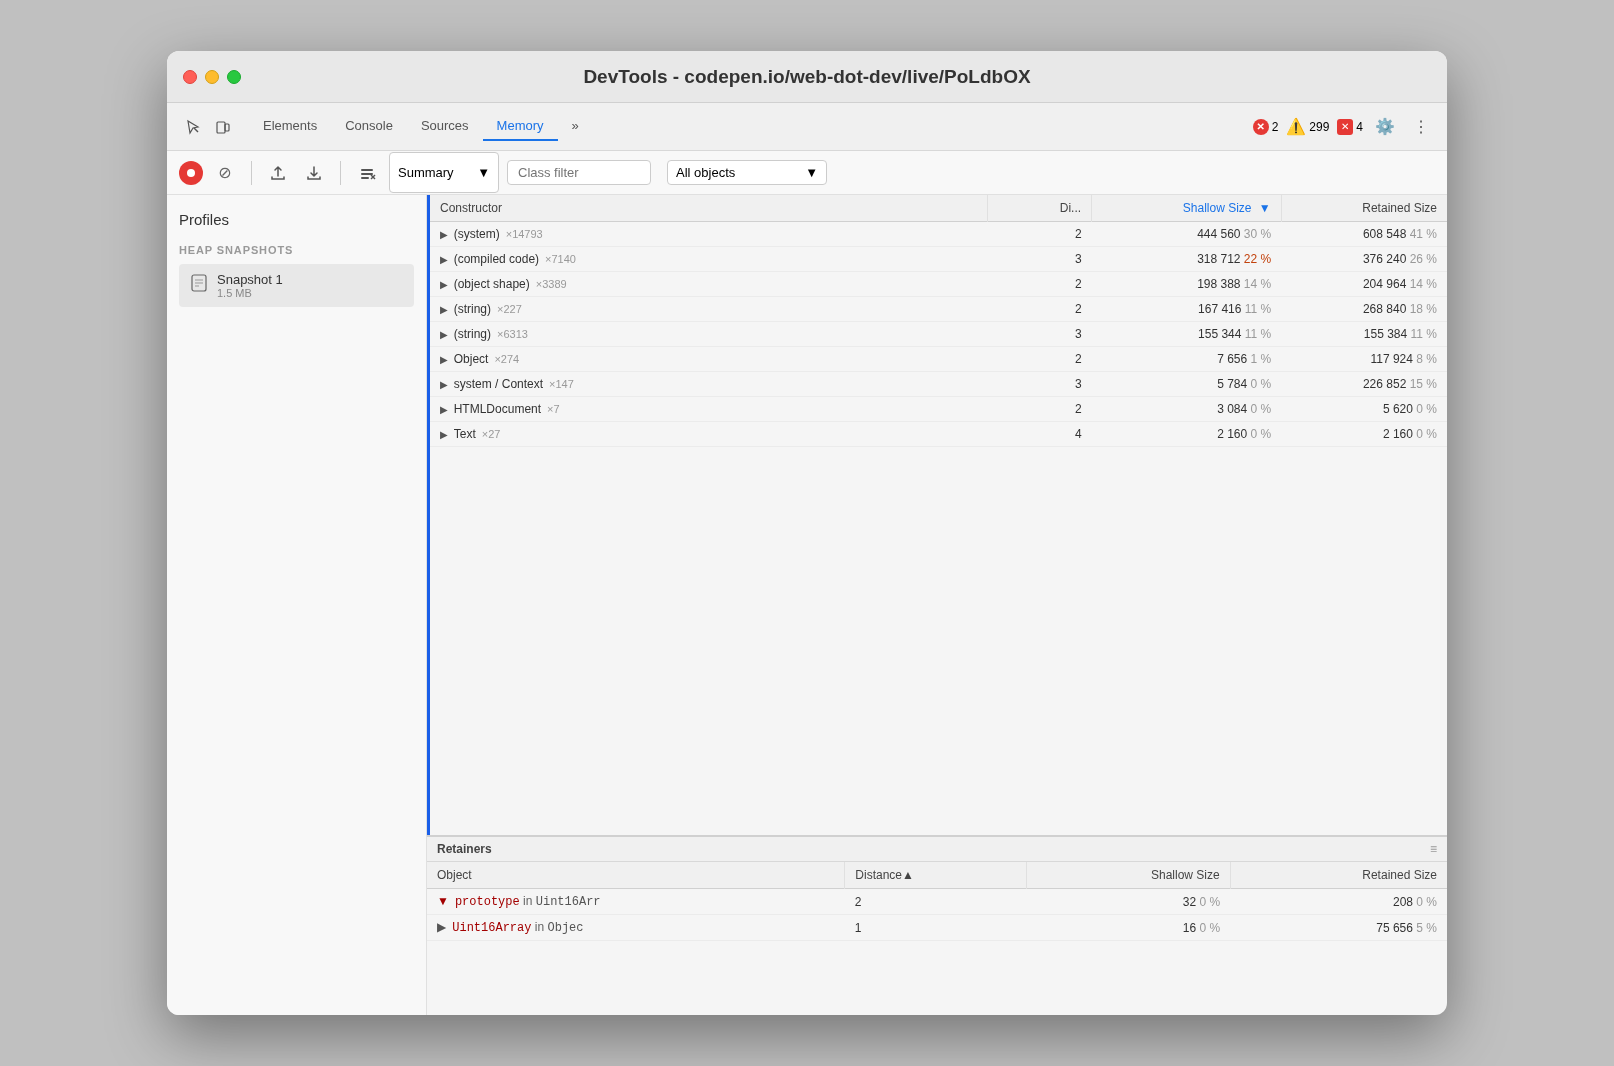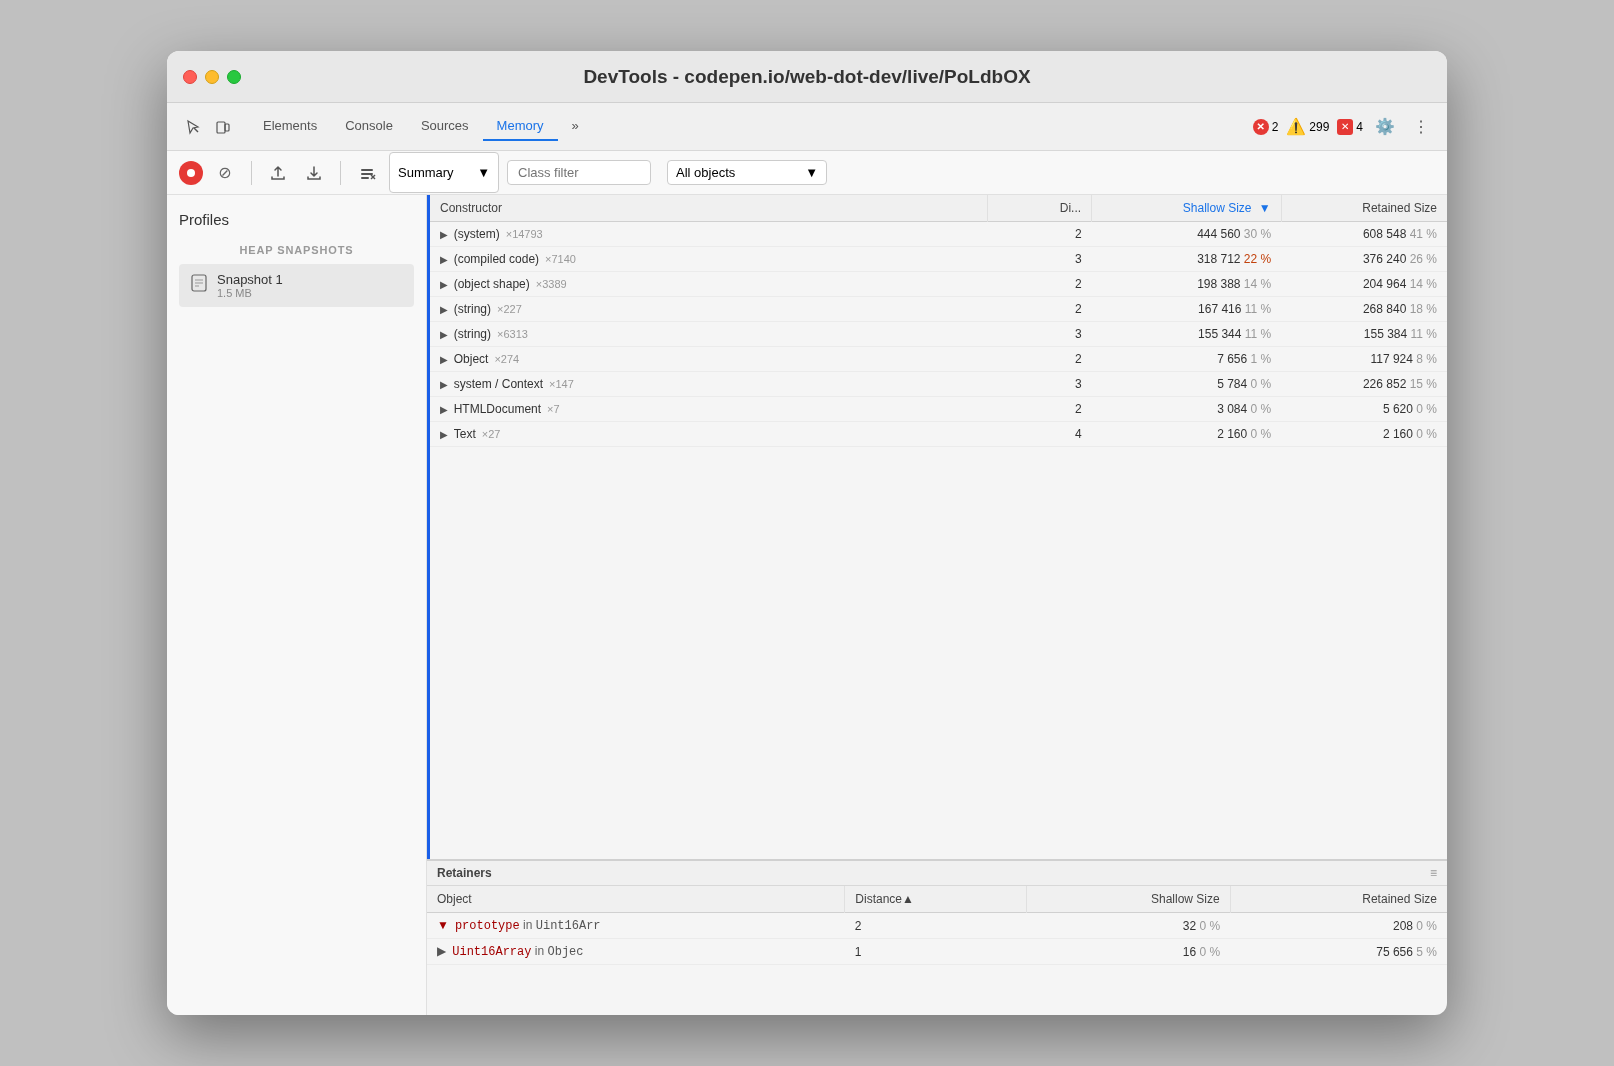--- a/index.html
+++ b/index.html
@@ -222,21 +222,20 @@
       color: #333;
       margin-bottom: 16px;
     }
     .heap-snapshots-label {
       font-size: 11px;
       color: #999;
       font-weight: 600;
       text-transform: uppercase;
       letter-spacing: 0.08em;
       margin-bottom: 8px;
-      text-align: center;
     }
     .main-panel {
       flex: 1;
       display: flex;
       flex-direction: column;
       overflow: hidden;
     }
     table {
       width: 100%;
       border-collapse: collapse;
@@ -268,21 +267,21 @@
     .constructor-col { min-width: 320px; }
     .num-col { text-align: right; min-width: 60px; }
     .expand-arrow {
       display: inline-block;
       margin-right: 6px;
       font-size: 10px;
       color: #555;
     }
     .count-label { color: #999; font-size: 11px; margin-left: 6px; }
     .retainers-section {
-      height: 156px;
+      height: 180px;
       overflow: auto;
       border-top: 2px solid #d0d0d0;
     }
     .retainers-header {
       background: #f0f0f0;
       padding: 5px 10px;
       font-size: 12px;
       font-weight: 600;
       color: #444;
       border-bottom: 1px solid #d8d8d8;

